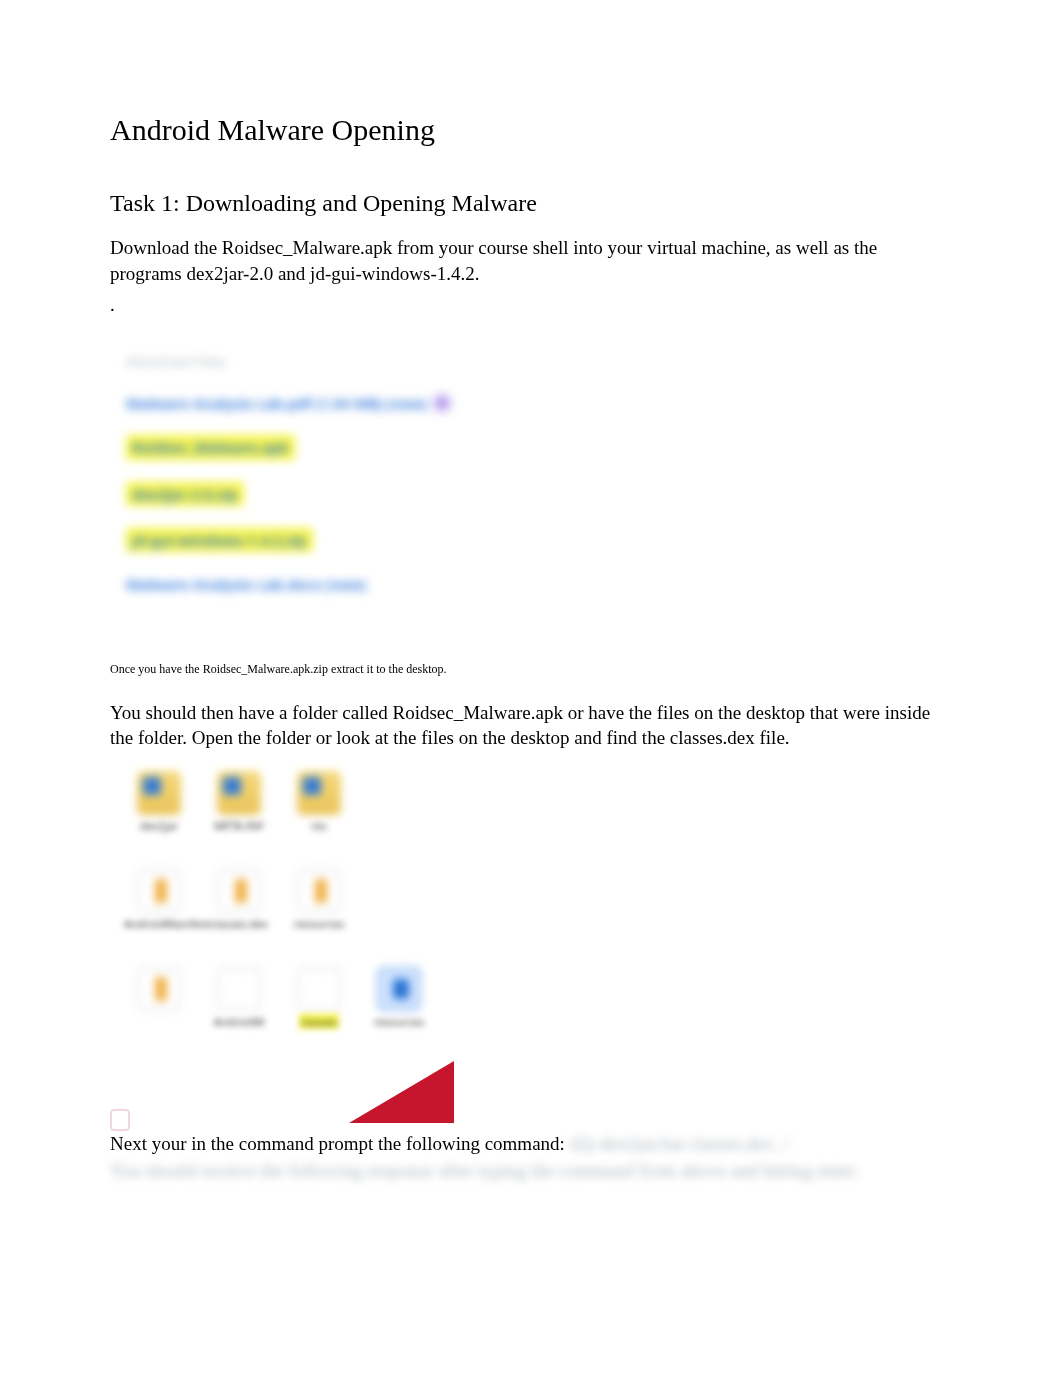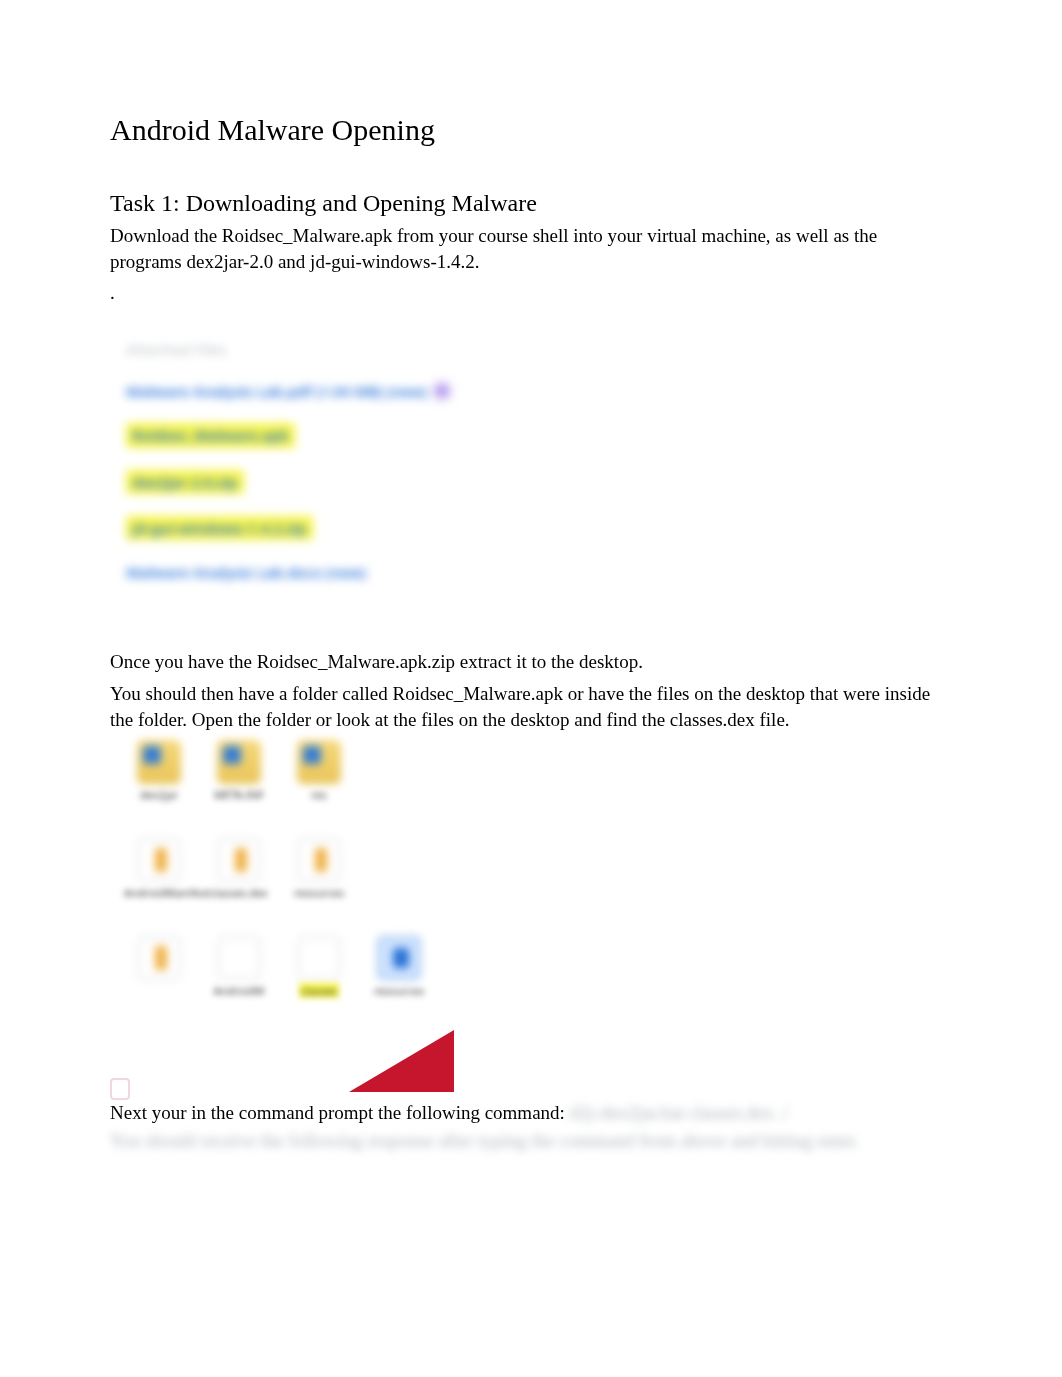--- a/index.html
+++ b/index.html
@@ -12,21 +12,21 @@
       line-height: 1.35;
     }
     h1 {
       font-size: 30px;
       font-weight: 400;
       margin-bottom: 36px;
     }
     h2 {
       font-size: 24px;
       font-weight: 400;
-      margin-bottom: 4px;
+      margin-bottom: 16px;
     }
     .para {
       font-size: 19px;
       margin-bottom: 6px;
     }
     .dot {
       font-size: 19px;
       margin-bottom: 22px;
     }
     .link-list {
@@ -60,22 +60,22 @@
     }
     .lk-icon {
       width: 14px;
       height: 14px;
       background: #7b4de0;
       border-radius: 50%;
       display: inline-block;
       filter: blur(3px);
       opacity: 0.8;
     }
-    .para2 { font-size: 19px; margin-bottom: 6px; }
-    .para3 { font-size: 19px; margin-bottom: 8px; }
+    .para2 { font-size: 12px; margin-bottom: 22px; }
+    .para3 { font-size: 19px; margin-bottom: 20px; }
 
     .icon-grid {
       margin: 4px 0 0 14px;
       width: 330px;
       display: grid;
       grid-template-columns: repeat(3, 70px);
       grid-auto-rows: 98px;
       gap: 0 10px;
       font-family: system-ui, Arial, sans-serif;
       position: relative;

